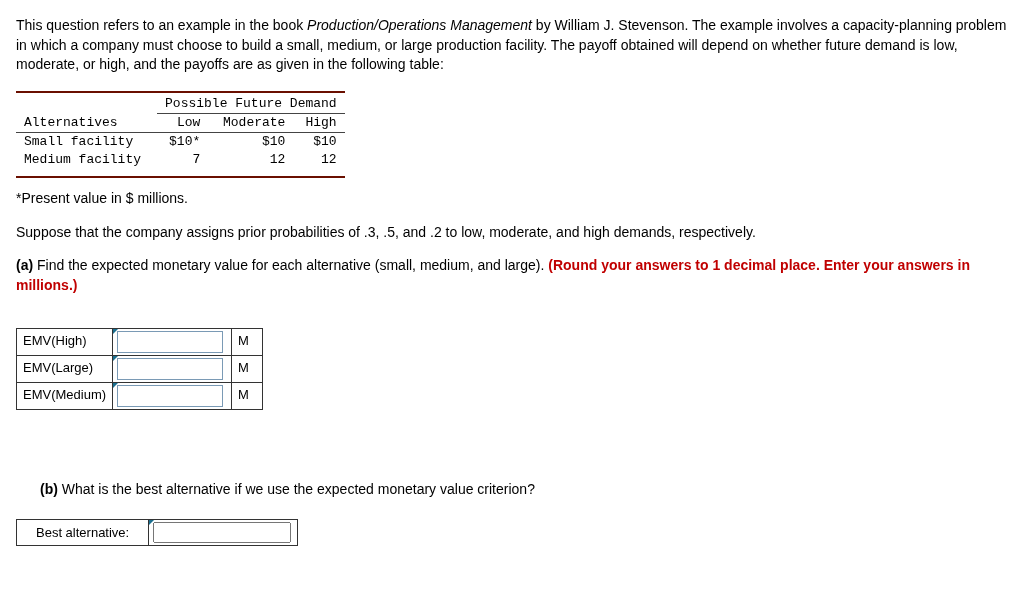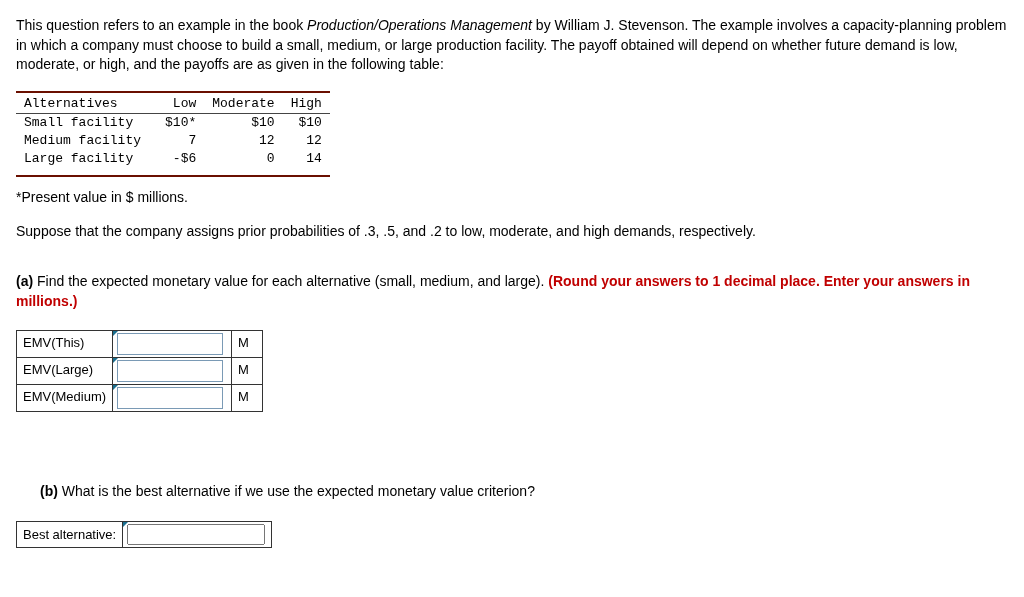--- a/index.html
+++ b/index.html
@@ -44,24 +44,24 @@
   }
   .payoff-border {
     border-bottom: 1px solid #444;
     font-family: Liberation Mono, monospace;
   }
   .footnote {
     font-size: 14px;
     margin-bottom: 14px;
   }
   .prob-line {
-    margin-bottom: 31px;
+    margin-bottom: 14px;
   }
   .part-a {
-    margin-bottom: 18px;
+    margin-bottom: 32px;
   }
   .part-a b, .part-b b {
     font-weight: bold;
   }
   .red-bold {
     color: #c00000;
     font-weight: bold;
   }
   .answer-table {
     border-collapse: collapse;
@@ -107,75 +107,73 @@
   .part-b {
     margin-bottom: 20px;
     margin-left: 24px;
   }
   .answer-table2 {
     border-collapse: collapse;
     font-size: 13px;
   }
   .answer-table2 td {
     border: 1px solid #333;
-    padding: 3px 6px;
+    padding: 3px 19px;
   }
 </style>
 </head>
 <body>
 
 
 
 <div class="intro">
   <span>This question refers to an example in the book </span><em>Production/Operations Management</em><span> by William J. Stevenson. The example involves a capacity-planning problem in which a company must choose to build a small, medium, or large production facility. The payoff obtained will depend on whether future demand is low, moderate, or high, and the payoffs are as given in the following table:</span>
 </div>
 
 <div class="payoff-wrapper">
 <table class="payoff-table">
   <tbody>
+        <tr class="payoff-top-header">
+    <td class="labelcol" style="border:none"></td>
+    <td colspan="3">Possible Future Demand</td>
+  </tr>
   <tr class="payoff-border">
     <td class="labelcol">Alternatives</td>
     <td>Low</td>
     <td>Moderate</td>
     <td>High</td>
   </tr>
   <tr>
     <td class="labelcol">Small facility</td>
     <td>$10*</td>
     <td>$10</td>
     <td>$10</td>
   </tr>
   <tr>
     <td class="labelcol">Medium facility</td>
     <td>7</td>
     <td>12</td>
     <td>12</td>
   </tr>
-  <tr>
-    <td class="labelcol">Large facility</td>
-    <td>-$6</td>
-    <td>0</td>
-    <td>14</td>
-  </tr>
 </tbody>
     </table>
 </div>
 
 <div class="footnote">*Present value in $ millions.</div>
 
 <div class="prob-line">Suppose that the company assigns prior probabilities of .3, .5, and .2 to low, moderate, and high demands, respectively.</div>
 
 <div class="part-a">
   <b>(a)</b><span> Find the expected monetary value for each alternative (small, medium, and large). </span><span class="red-bold">(Round your answers to 1 decimal place. Enter your answers in millions.)</span>
 </div>
 
 <table class="answer-table">
   <tbody>
   <tr>
-    <td>EMV(This)</td>
+    <td>EMV(High)</td>
     <td class="input-cell"><span class="input-marker"></span><input type="text" style=""></td>
     <td class="unit-cell">M</td>
   </tr>
   <tr>
     <td>EMV(Large)</td>
     <td class="input-cell"><span class="input-marker"></span><input type="text" style=""></td>
     <td class="unit-cell">M</td>
   </tr>
   <tr>
     <td>EMV(Medium)</td>

